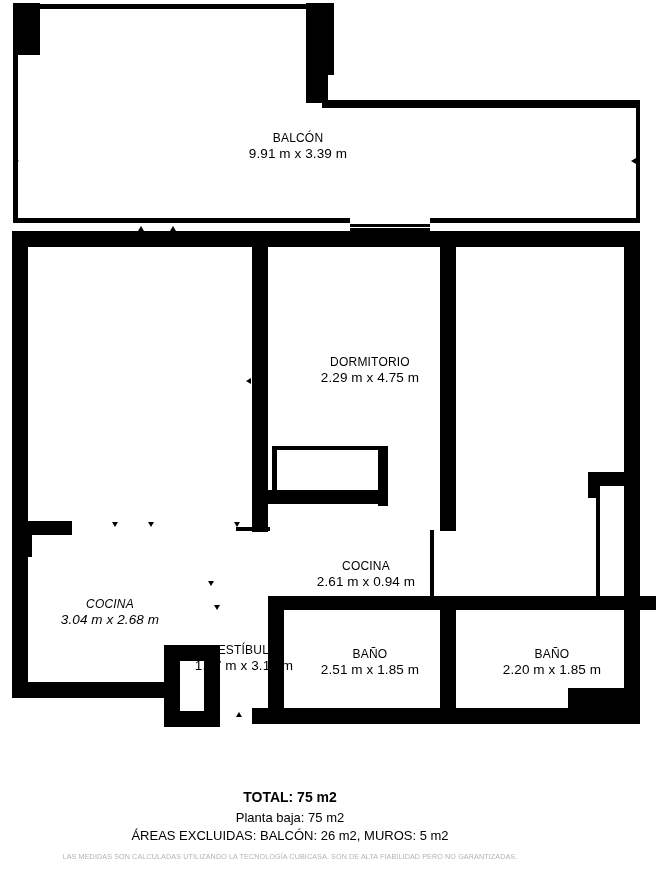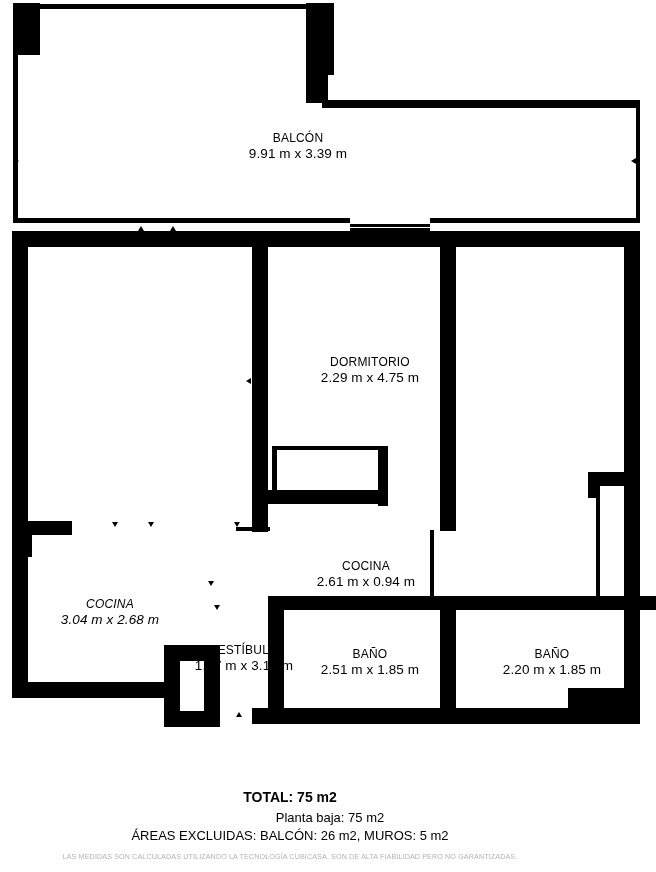--- a/index.html
+++ b/index.html
@@ -54,21 +54,20 @@
     text-align: center;
   }
   .footer-total {
     top: 789px;
     font-size: 14px;
     font-weight: bold;
   }
   .footer-floor {
     top: 810px;
     font-size: 13px;
-    margin-left: 40px;
   }
   .footer-excluded {
     top: 828px;
     font-size: 13px;
   }
   .footer-disclaimer {
     top: 852px;
     font-size: 7.2px;
     color: #b3b3b3;
     letter-spacing: 0.1px;

